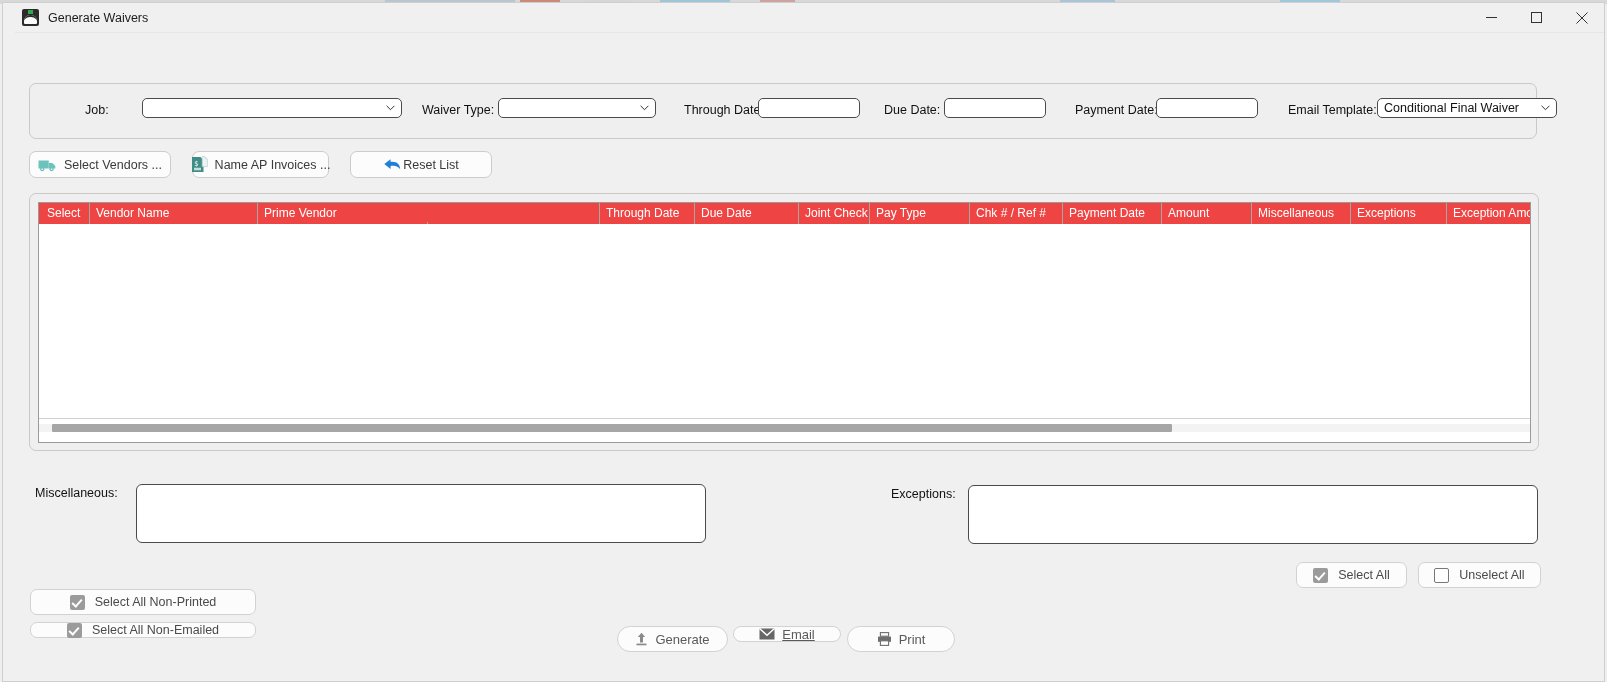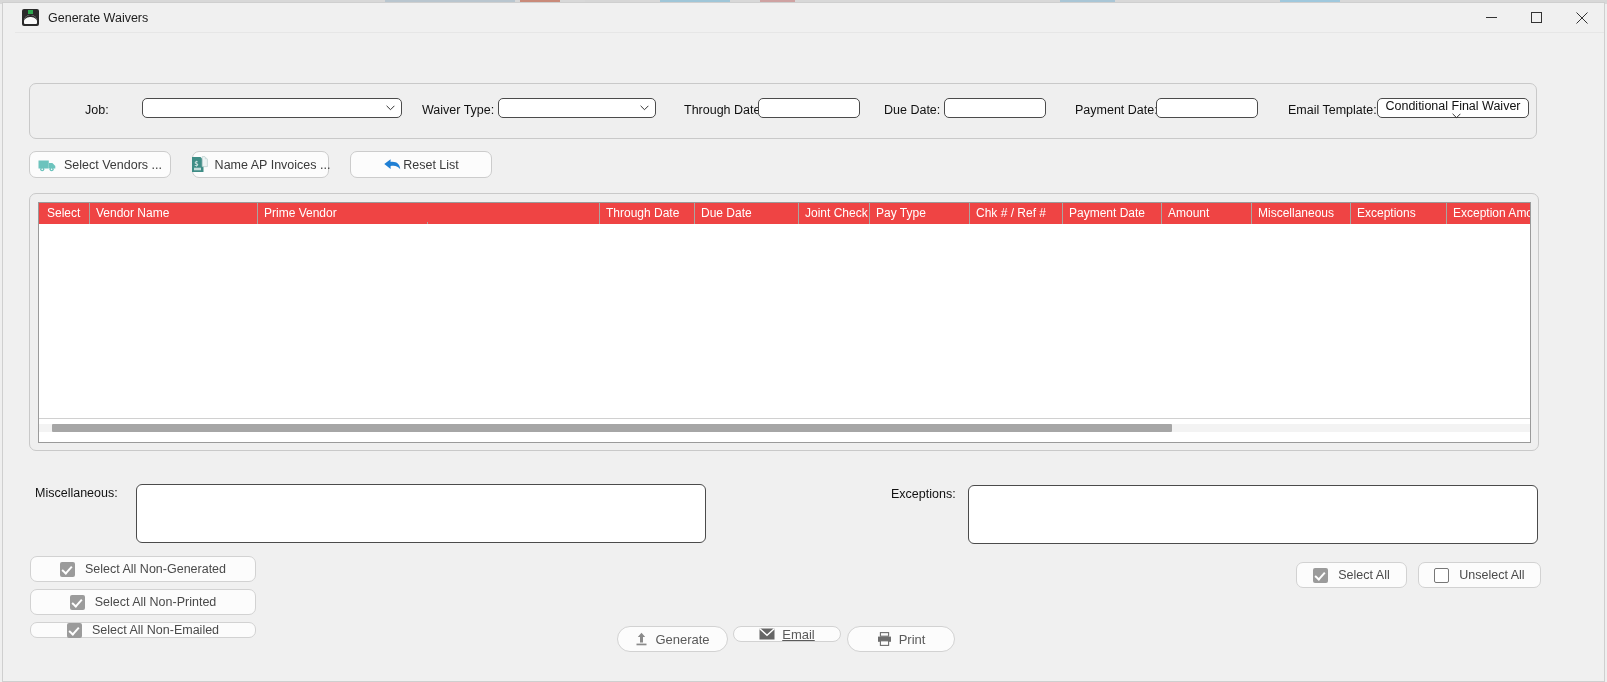--- a/index.html
+++ b/index.html
@@ -135,21 +135,21 @@
   .f-job       { position:absolute; left:112px; top:14px; width:260px; }
   .f-wt-lbl    { position:absolute; left:392px; top:19px; }
   .f-wt        { position:absolute; left:468px; top:14px; width:158px; }
   .f-td-lbl    { position:absolute; left:654px; top:19px; }
   .f-td        { position:absolute; left:728px; top:14px; width:102px; }
   .f-dd-lbl    { position:absolute; left:854px; top:19px; }
   .f-dd        { position:absolute; left:914px; top:14px; width:102px; }
   .f-pd-lbl    { position:absolute; left:1045px;top:19px; }
   .f-pd        { position:absolute; left:1126px;top:14px; width:102px; }
   .f-et-lbl    { position:absolute; left:1258px;top:19px; }
-  .f-et        { position:absolute; left:1347px;top:14px; width:152px;flex-direction:column; }
+  .f-et        { position:absolute; left:1347px;top:14px; width:180px; }
 
   
   .btn {
     box-sizing: border-box;
     background: #fcfcfc;
     border: 1px solid #cccccc;
     border-radius: 7px;
     display: flex;
     align-items: center;
     justify-content: center;
@@ -445,24 +445,20 @@
   <div class="memo-lbl lbl-misc">Miscellaneous:</div>
   <div class="memo box-misc">
     <span></span>
   </div>
 
   <div class="memo-lbl lbl-exc">Exceptions:</div>
   <div class="memo box-exc">
     <span></span>
   </div>
 
-  <div class="cbtn b-nongen">
-    <span class="cb checked"></span>
-    <span>Select All Non-Generated</span>
-  </div>
   <div class="cbtn b-nonprint">
     <span class="cb checked"></span>
     <span>Select All Non-Printed</span>
   </div>
   <div class="cbtn b-nonmail">
     <span class="cb checked"></span>
     <span>Select All Non-Emailed</span>
   </div>
 
   <div class="cbtn b-selall">

